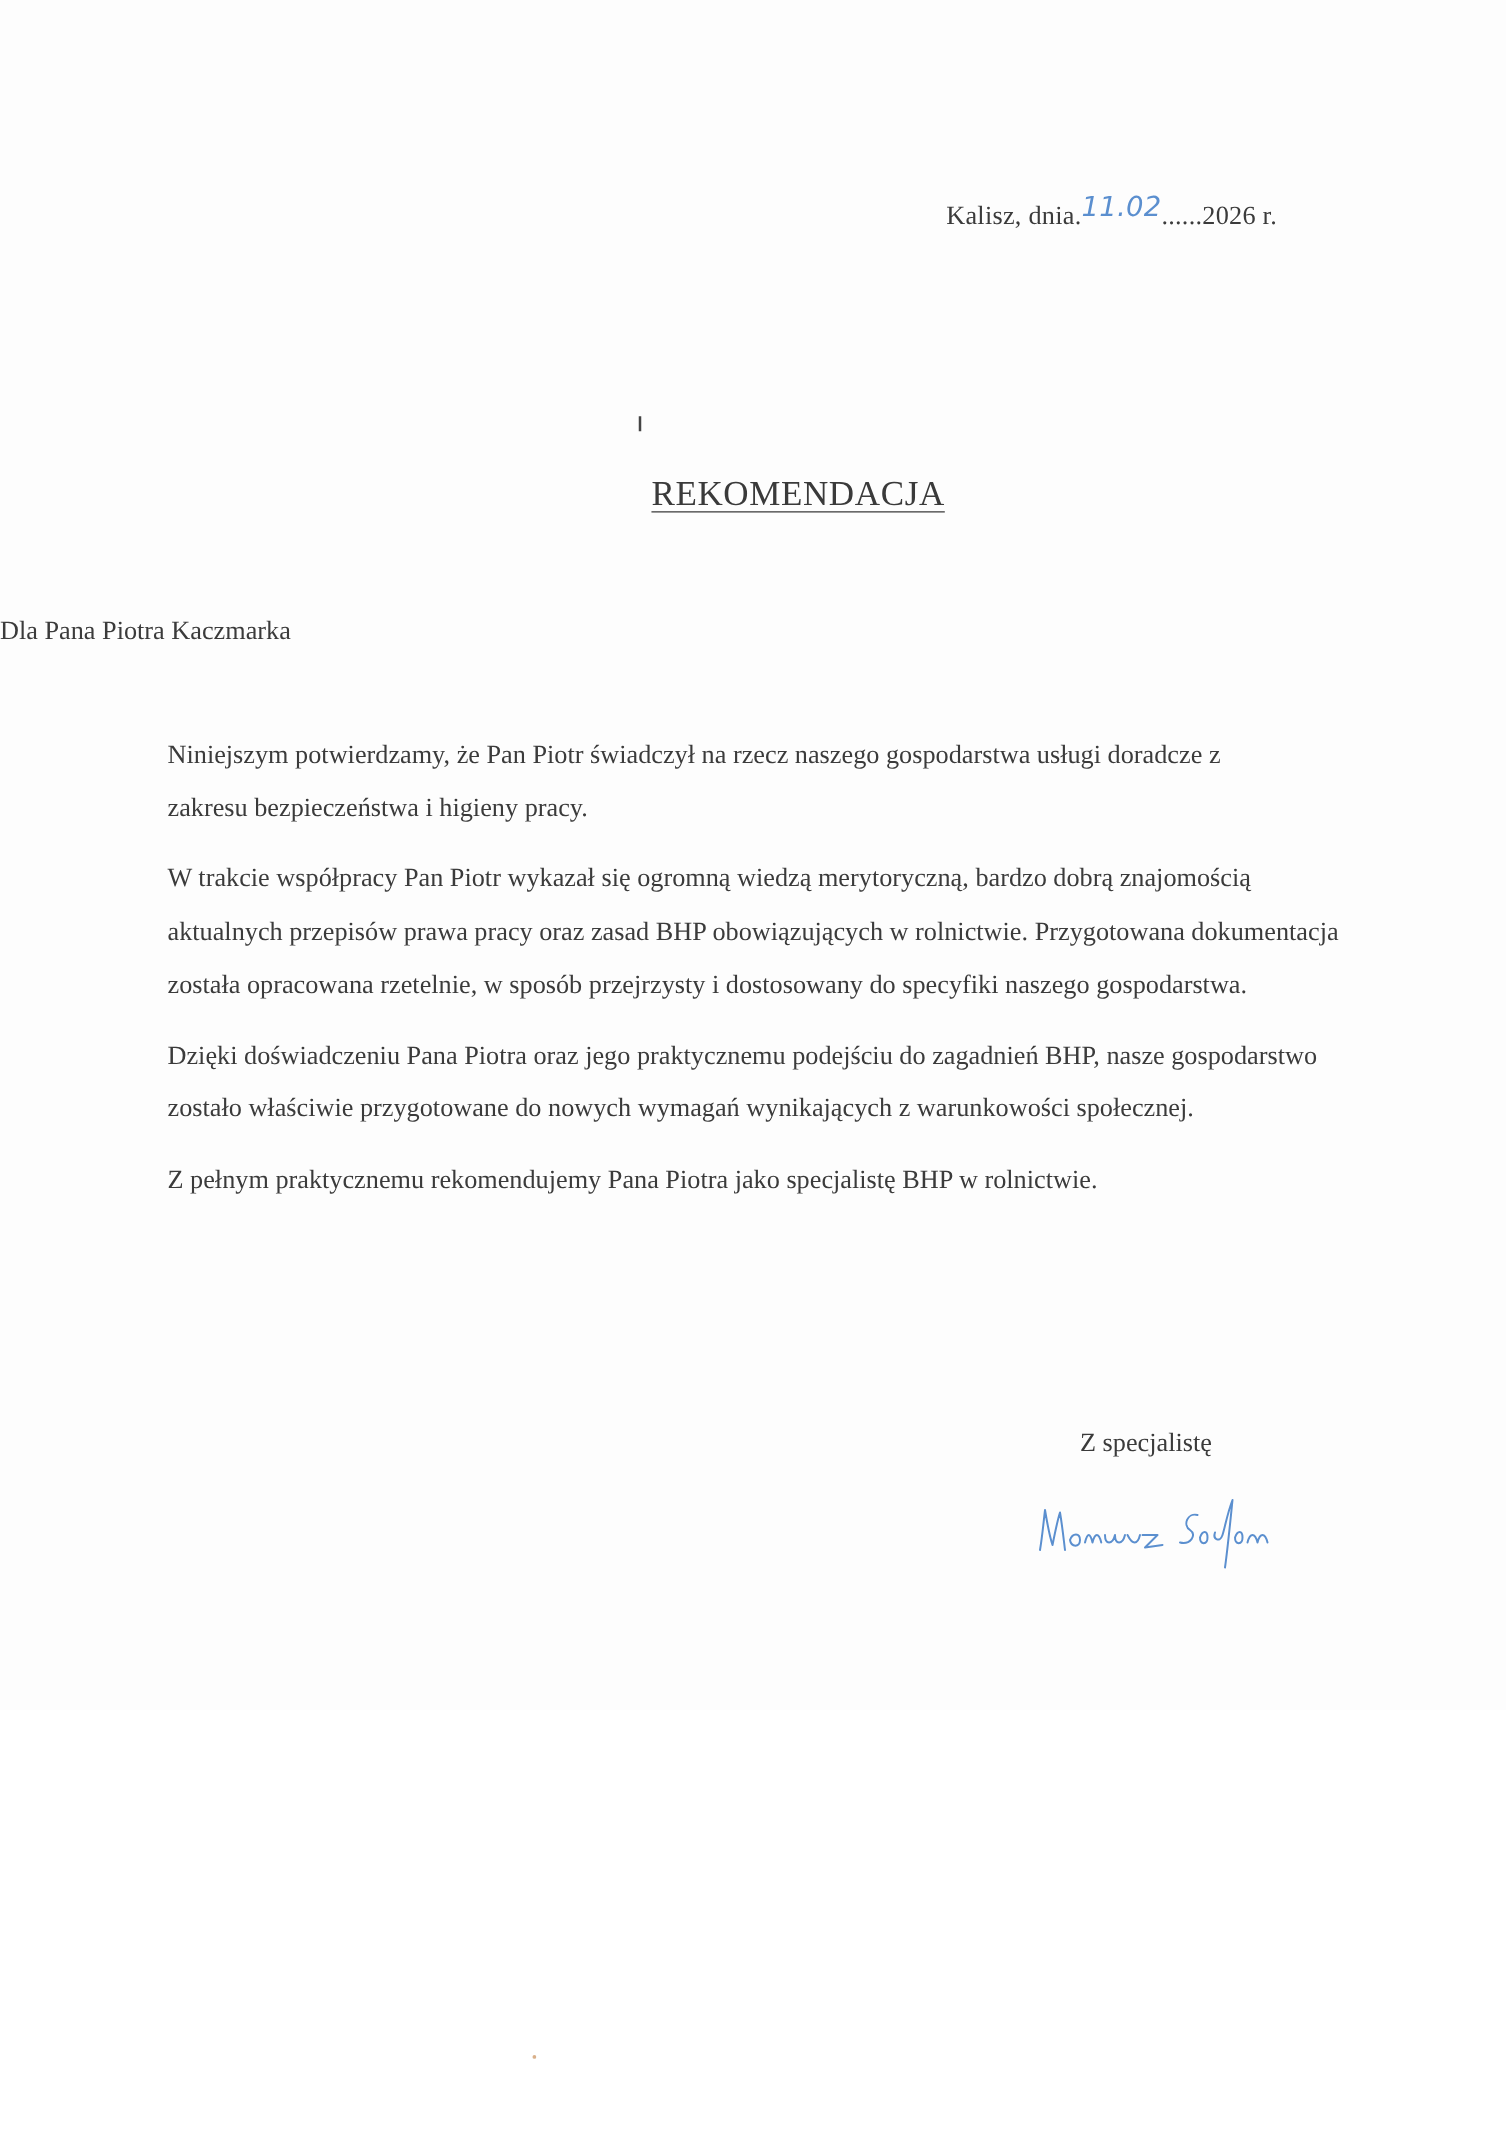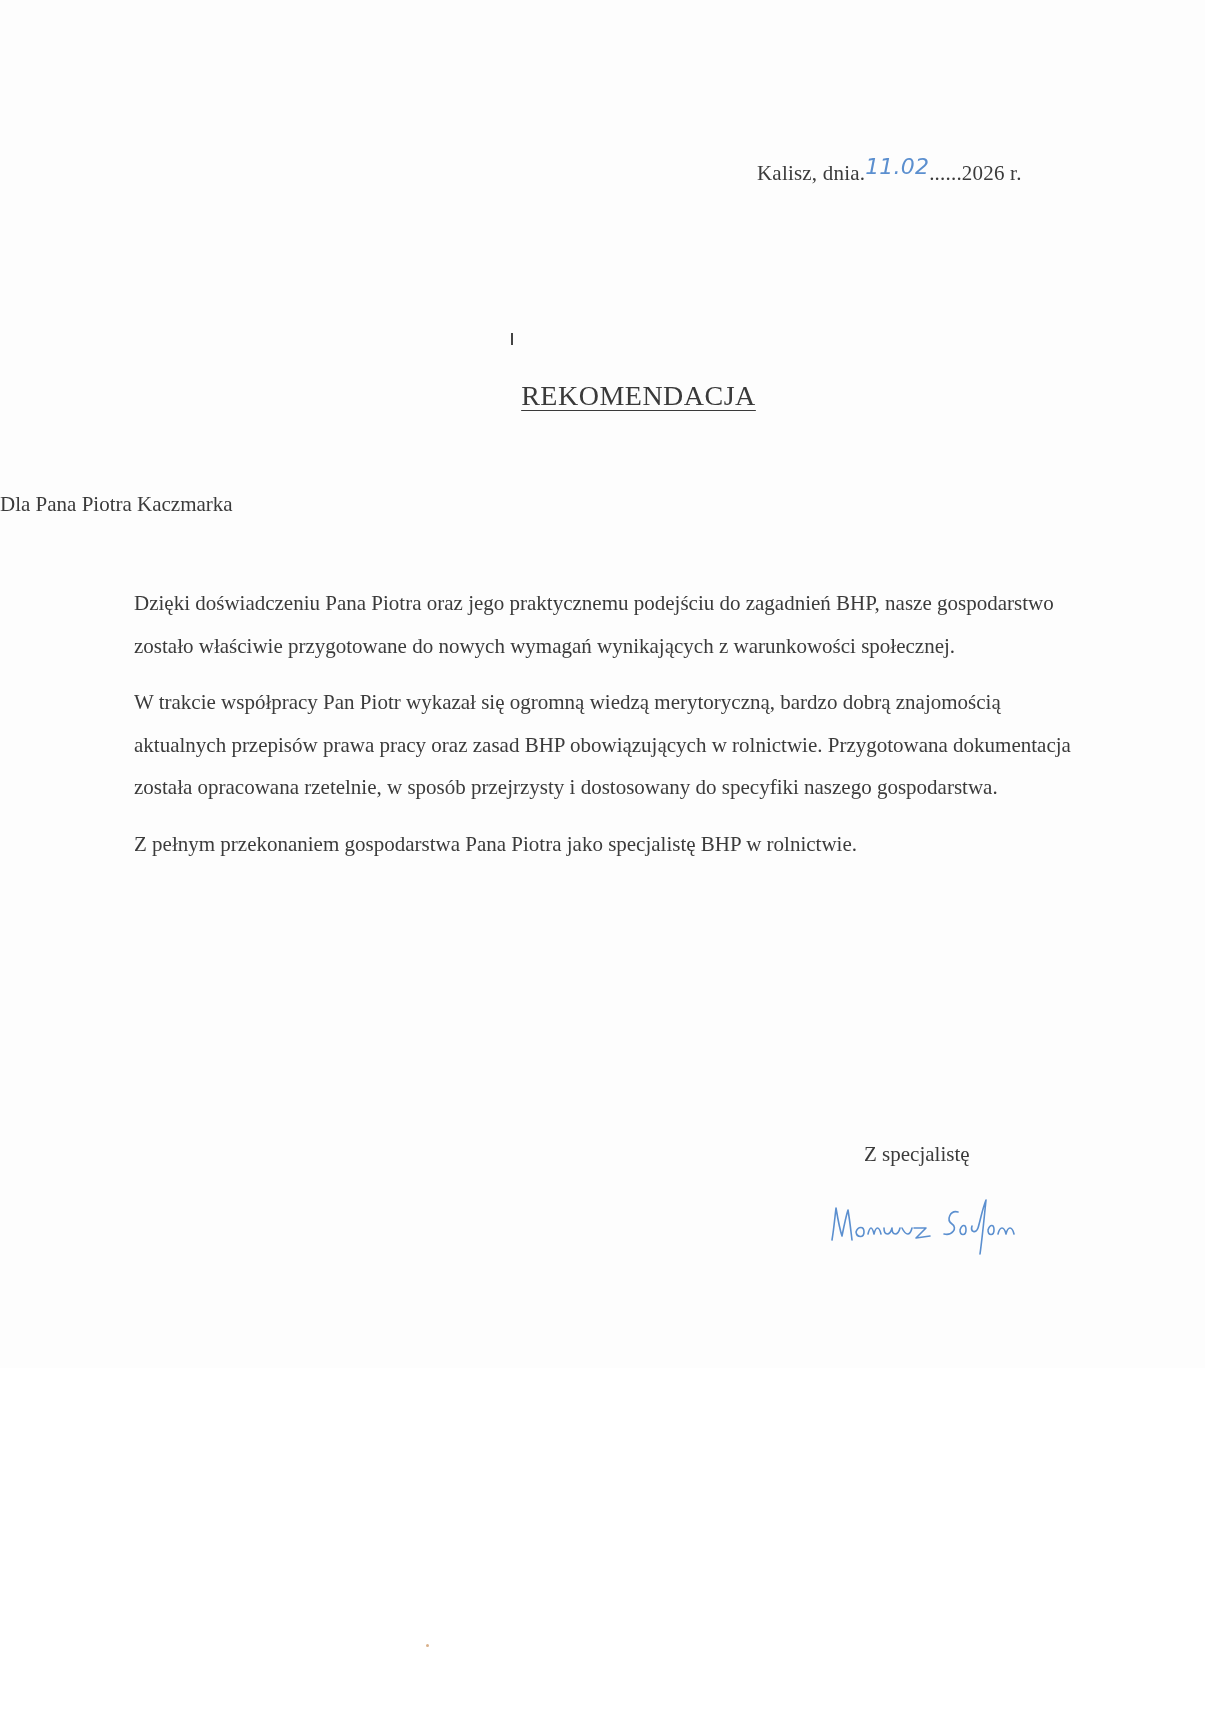--- a/index.html
+++ b/index.html
@@ -114,23 +114,24 @@
 
   <div class="stray-mark"></div>
 
   <div class="title">
     <span>REKOMENDACJA</span>
   </div>
 
   <div class="recipient">Dla Pana Piotra Kaczmarka</div>
 
   <div class="body">
+    <p style="width:890px">Niniejszym potwierdzamy, że Pan Piotr świadczył na rzecz naszego gospodarstwa usługi doradcze  z zakresu bezpieczeństwa i higieny pracy.</p>
+    <p style="width:945px">W trakcie współpracy Pan Piotr wykazał się ogromną wiedzą merytoryczną, bardzo dobrą znajomością aktualnych przepisów prawa pracy oraz zasad BHP obowiązujących w rolnictwie. Przygotowana dokumentacja została opracowana rzetelnie, w sposób przejrzysty i dostosowany do specyfiki naszego gospodarstwa.</p>
     <p style="width:920px">Dzięki doświadczeniu Pana Piotra oraz jego praktycznemu podejściu do zagadnień BHP, nasze gospodarstwo zostało właściwie przygotowane do nowych wymagań wynikających z warunkowości społecznej.</p>
-    <p style="width:945px">W trakcie współpracy Pan Piotr wykazał się ogromną wiedzą merytoryczną, bardzo dobrą znajomością aktualnych przepisów prawa pracy oraz zasad BHP obowiązujących w rolnictwie. Przygotowana dokumentacja została opracowana rzetelnie, w sposób przejrzysty i dostosowany do specyfiki naszego gospodarstwa.</p>
-    <p>Z pełnym przekonaniem gospodarstwa Pana Piotra jako specjalistę BHP w rolnictwie.</p>
+    <p>Z pełnym praktycznemu rekomendujemy Pana Piotra jako specjalistę BHP w rolnictwie.</p>
   </div>
 
   <div class="closing">Z specjalistę</div>
 
   <div class="signature">
     <svg width="210" height="70" viewBox="0 0 210 70" fill="none" stroke="#5b8fcf" stroke-width="1.6" stroke-linecap="round" stroke-linejoin="round">
       <path d="M6 50 C8 38 9 26 10 18 C12 30 14 40 16 46 C18 36 20 26 22 20 C24 32 25 42 26 50"></path>
       <path d="M30 42 C32 36 38 36 38 42 C38 48 31 48 30 42"></path>
       <path d="M42 44 C44 36 46 36 48 44 C50 36 53 36 55 44"></path>
       <path d="M58 38 C58 46 64 46 66 38 C66 46 72 46 74 38"></path>

